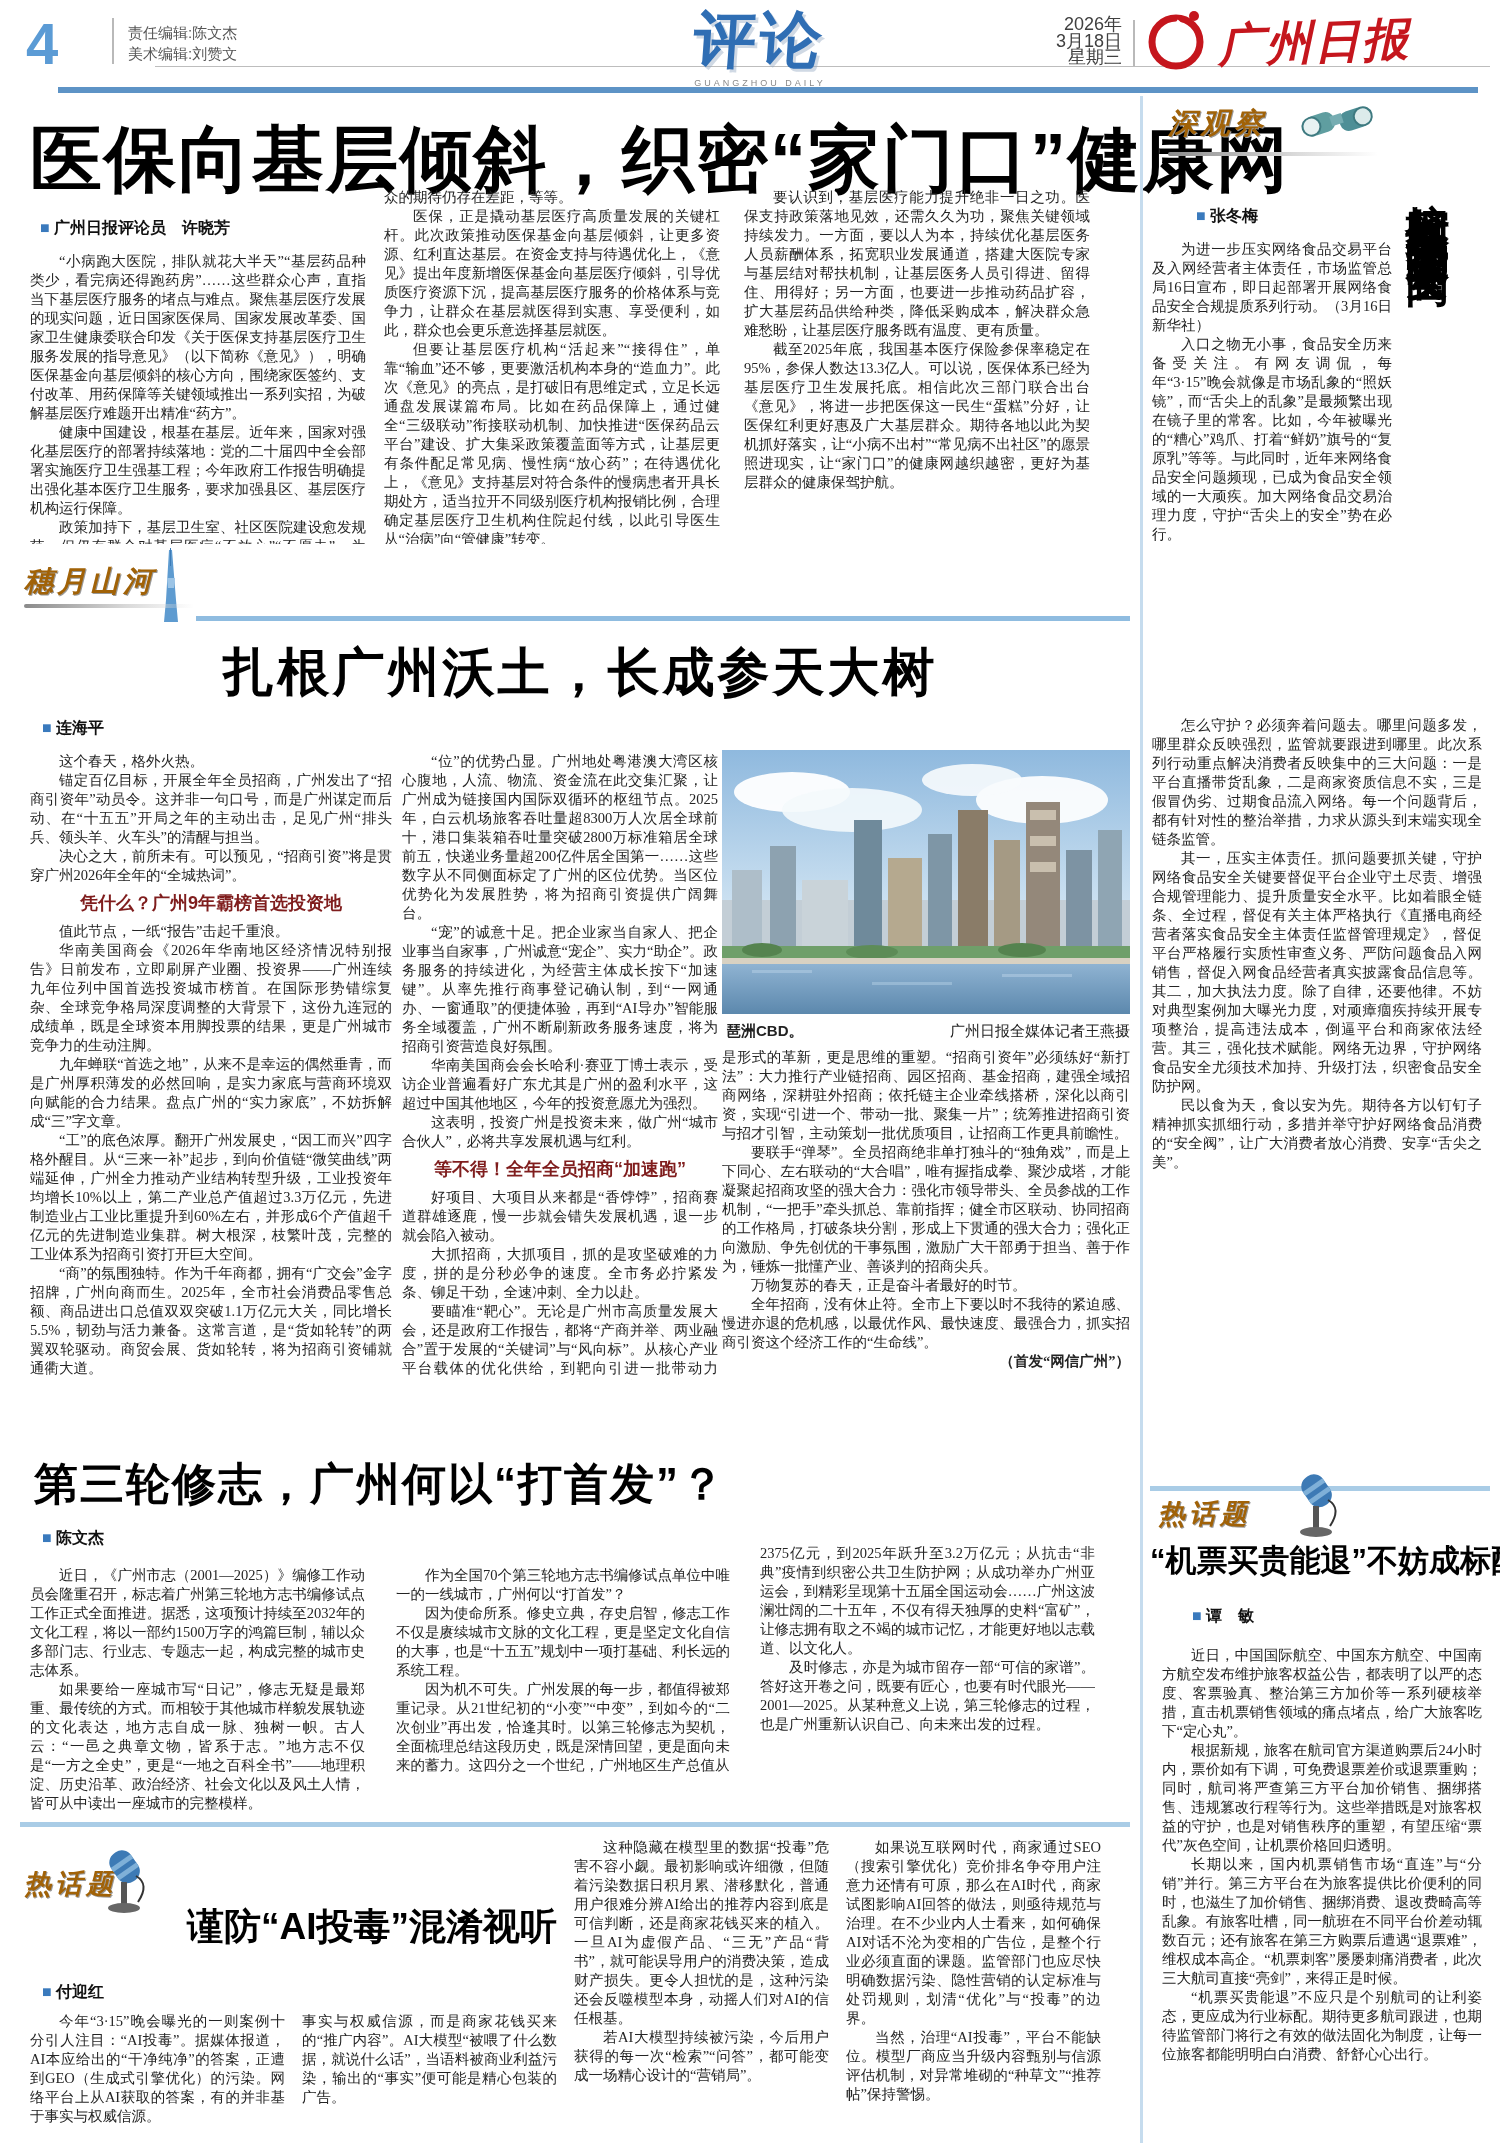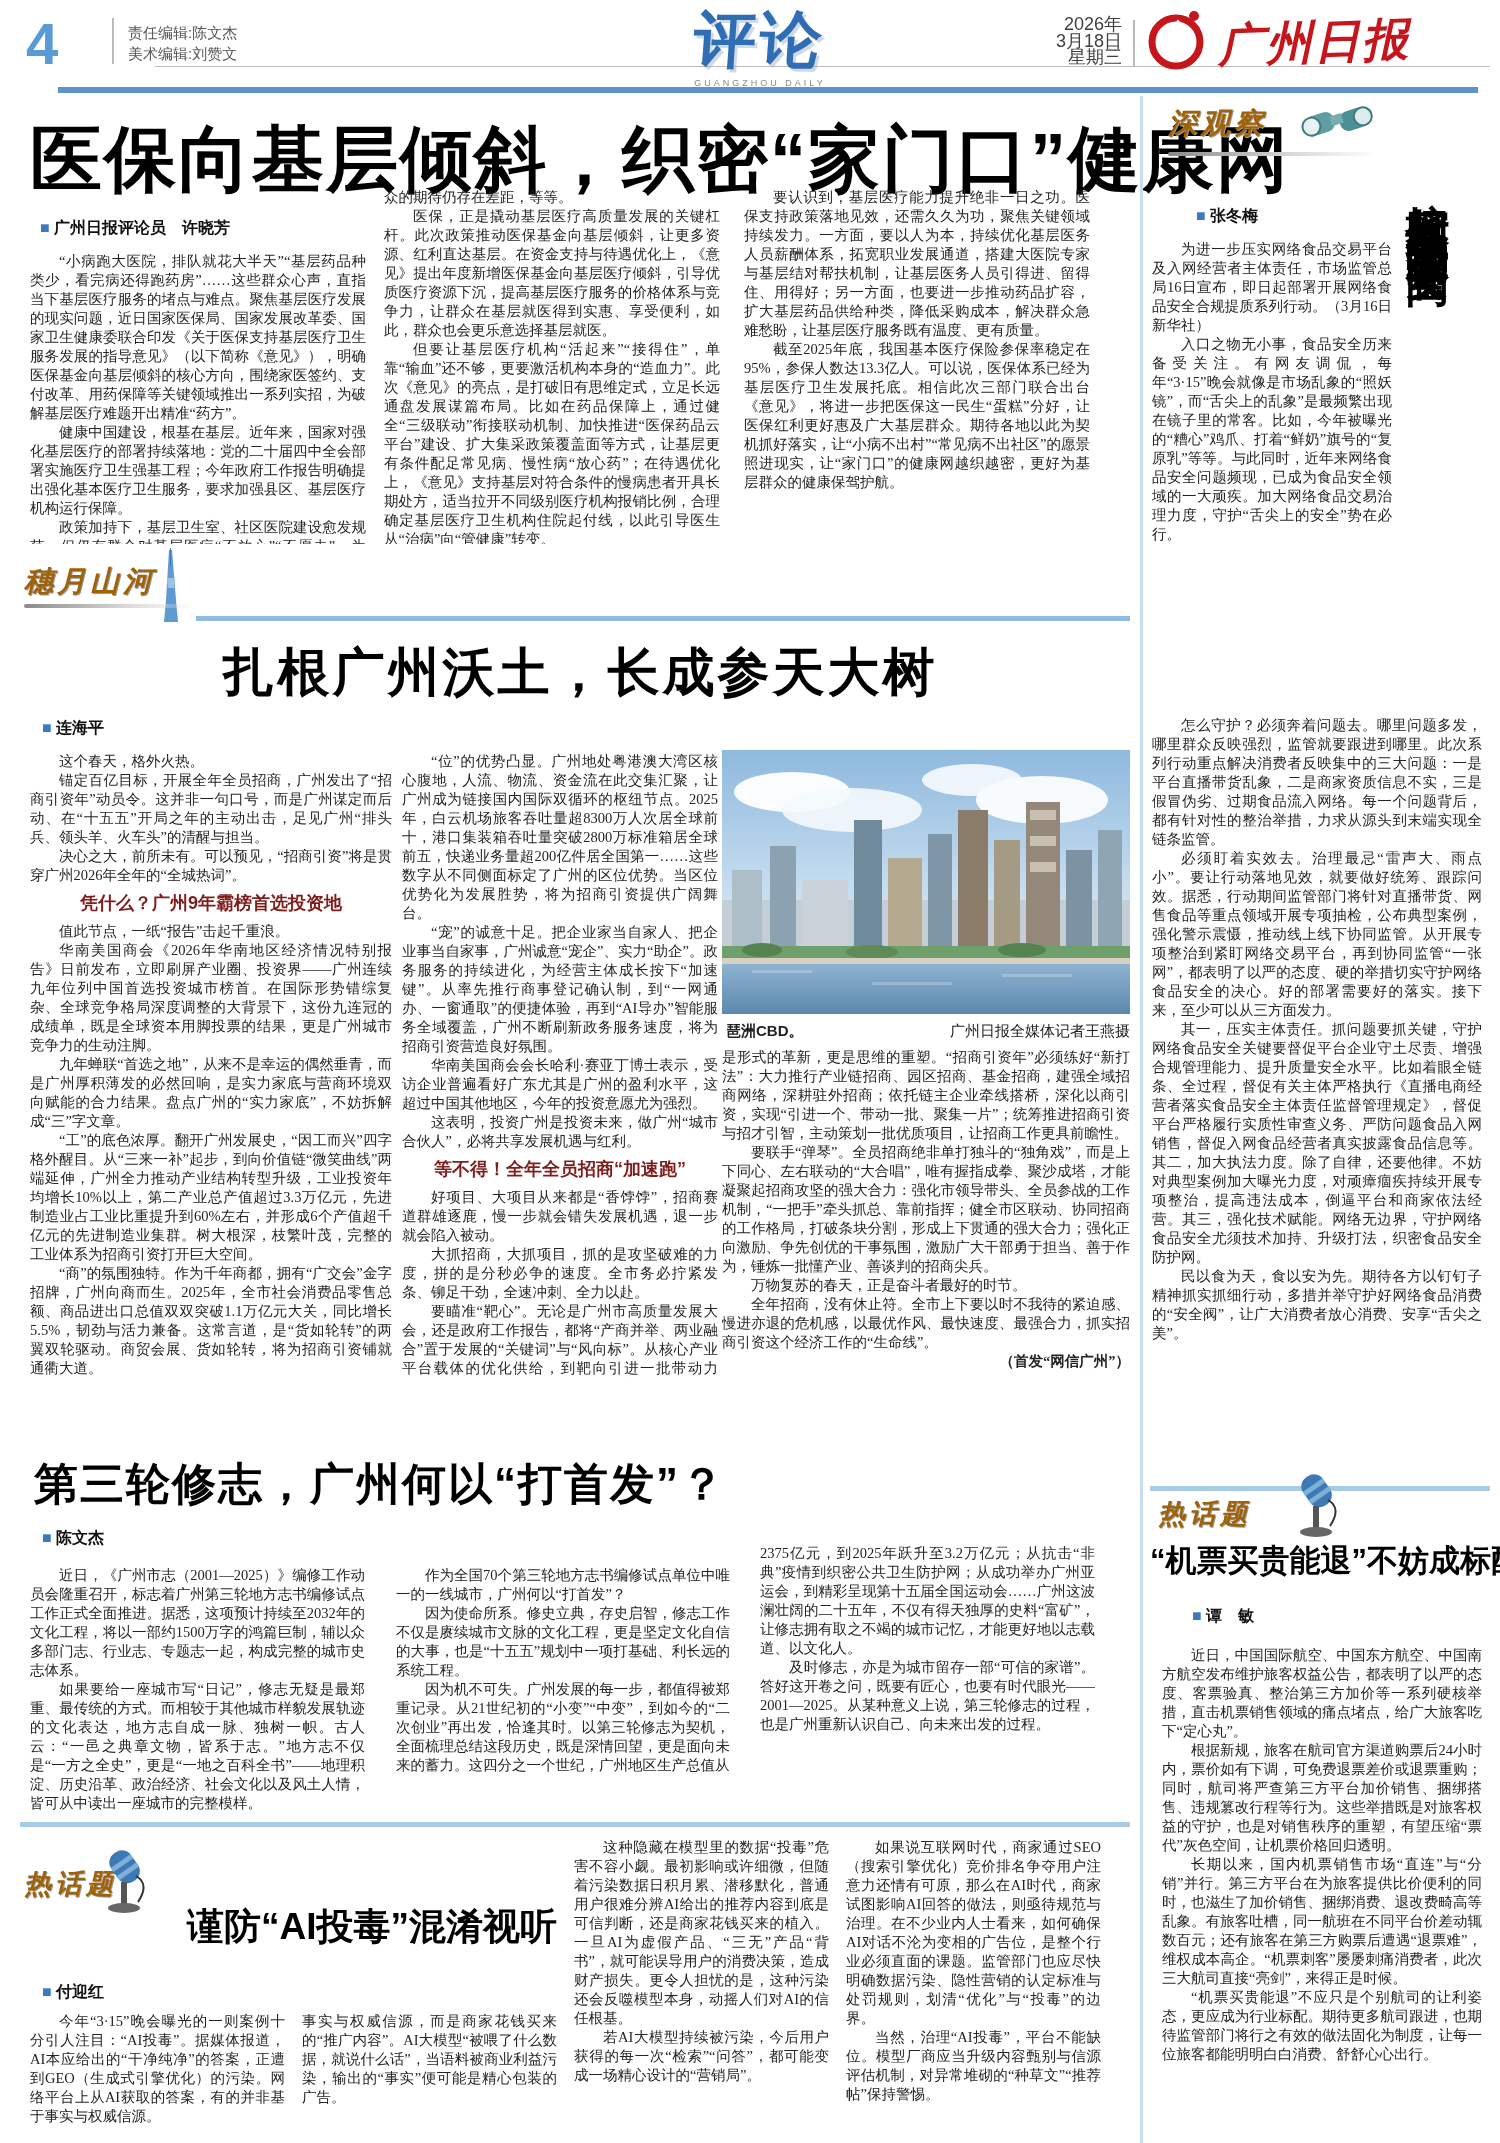--- a/index.html
+++ b/index.html
@@ -258,21 +258,20 @@
 </svg>
 <div class="swoosh" style="left:1168px;top:152px;width:210px"></div>
 <div class="byline" style="left:1196px;top:206px">张冬梅</div>
 <div class="vert-hl" style="left:1392px;top:168px;height:560px">拧紧网络食品消费的『安全阀』</div>
 <div class="col" style="left:1152px;top:240px;width:240px;height:472px">
     <p>为进一步压实网络食品交易平台及入网经营者主体责任，市场监管总局16日宣布，即日起部署开展网络食品安全合规提质系列行动。（3月16日新华社）</p>
     <p>入口之物无小事，食品安全历来备受关注。有网友调侃，每年“3·15”晚会就像是市场乱象的“照妖镜”，而“舌尖上的乱象”是最频繁出现在镜子里的常客。比如，今年被曝光的“糟心”鸡爪、打着“鲜奶”旗号的“复原乳”等等。与此同时，近年来网络食品安全问题频现，已成为食品安全领域的一大顽疾。加大网络食品交易治理力度，守护“舌尖上的安全”势在必行。</p>
   </div>
 <div class="col" style="left:1152px;top:716px;width:330px;height:764px">
     <p>怎么守护？必须奔着问题去。哪里问题多发，哪里群众反映强烈，监管就要跟进到哪里。此次系列行动重点解决消费者反映集中的三大问题：一是平台直播带货乱象，二是商家资质信息不实，三是假冒伪劣、过期食品流入网络。每一个问题背后，都有针对性的整治举措，力求从源头到末端实现全链条监管。</p>
-    <p>必须盯着实效去。治理最忌“雷声大、雨点小”。要让行动落地见效，就要做好统筹、跟踪问效。据悉，行动期间监管部门将针对直播带货、网售食品等重点领域开展专项抽检，公布典型案例，强化警示震慑，推动线上线下协同监管。从开展专项整治到紧盯网络交易平台，再到协同监管“一张网”，都表明了以严的态度、硬的举措切实守护网络食品安全的决心。好的部署需要好的落实。接下来，至少可以从三方面发力。</p>
     <p>其一，压实主体责任。抓问题要抓关键，守护网络食品安全关键要督促平台企业守土尽责、增强合规管理能力、提升质量安全水平。比如着眼全链条、全过程，督促有关主体严格执行《直播电商经营者落实食品安全主体责任监督管理规定》，督促平台严格履行实质性审查义务、严防问题食品入网销售，督促入网食品经营者真实披露食品信息等。其二，加大执法力度。除了自律，还要他律。不妨对典型案例加大曝光力度，对顽瘴痼疾持续开展专项整治，提高违法成本，倒逼平台和商家依法经营。其三，强化技术赋能。网络无边界，守护网络食品安全尤须技术加持、升级打法，织密食品安全防护网。</p>
     <p>民以食为天，食以安为先。期待各方以钉钉子精神抓实抓细行动，多措并举守护好网络食品消费的“安全阀”，让广大消费者放心消费、安享“舌尖之美”。</p>
   </div>
 
 <div class="ltblue" style="left:1150px;top:1486px;width:340px"></div>
 
 <div class="badge" style="left:1158px;top:1496px;font-size:27px">热话题</div>
 <svg class="abs" style="left:1288px;top:1470px" width="56" height="70" viewBox="0 0 56 70">
   <g transform="rotate(-35 28 20)">
     <rect x="16" y="4" width="24" height="34" rx="11" fill="#3d7ab5"></rect>

